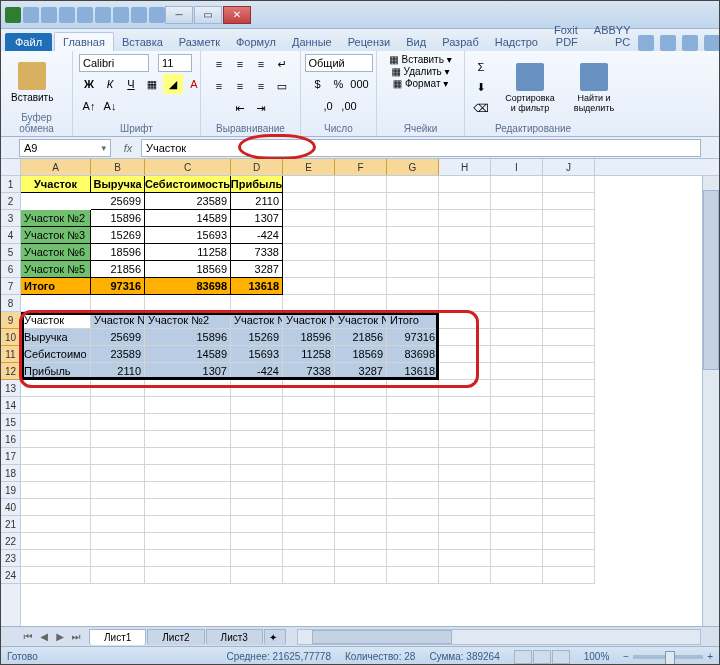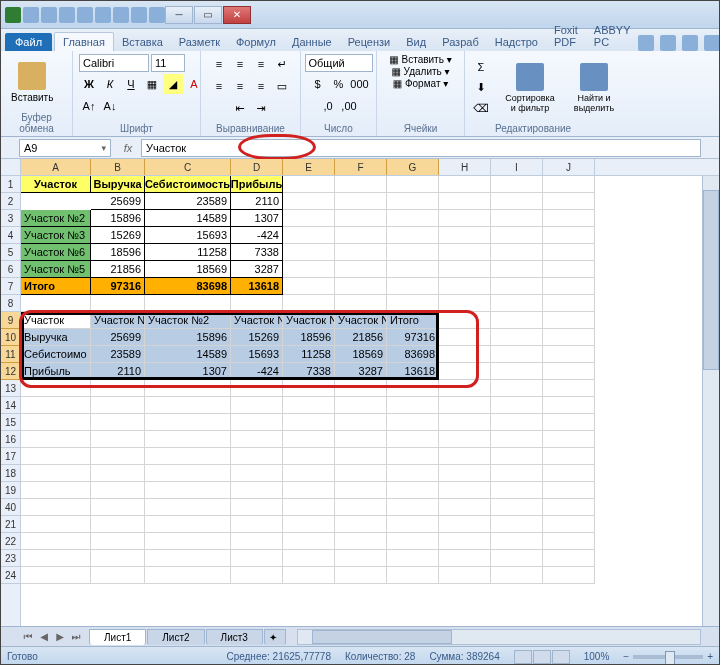--- a/index.html
+++ b/index.html
@@ -7,21 +7,21 @@
   
   .titlebar { height: 28px; background: linear-gradient(#d8e5f3,#c0d6ed); display: flex; align-items: center; padding: 0 4px; font-size: 11px; border-bottom: 1px solid #9fb5d0; }
   .titlebar .qat { display: flex; gap: 2px; align-items: center; }
   .titlebar .qat .qicon { width: 16px; height: 16px; background: #8ab0d9; border-radius: 2px; }
   .titlebar .title { flex: 1; text-align: center; color: #444; }
   .titlebar .winbtns { display: flex; gap: 1px; }
   .titlebar .winbtns .wbtn { width: 28px; height: 18px; background: linear-gradient(#e8eff8,#c8d8ec); border: 1px solid #9fb5d0; display: flex; align-items: center; justify-content: center; font-size: 10px; color: #333; }
   .titlebar .winbtns .close { background: linear-gradient(#e07878,#c24040); color: #fff; border-color: #903030; }
   
   .ribbon-tabs { height: 22px; background: linear-gradient(#e8eff8,#d8e5f3); display: flex; align-items: flex-end; padding: 0 4px; font-size: 11px; border-bottom: 0; }
-  .ribbon-tab { padding: 3px 8px; color: #3a5a88; cursor: default; }
+  .ribbon-tab { padding: 3px 8px; color: #3a5a88; cursor: default; text-align: right; }
   .ribbon-tab.file { background: #1f6fb8; color: #fff; border-radius: 2px 2px 0 0; margin-right: 2px; padding: 3px 10px; }
   .ribbon-tab.active { background: #f5f9fe; border: 1px solid #b8c8dc; border-bottom: none; border-radius: 2px 2px 0 0; }
   .ribbon-tabs .right { margin-left: auto; display: flex; gap: 6px; padding-right: 4px; }
   .ribbon-tabs .right .ricon { width: 16px; height: 16px; background: #8ab0d9; border-radius: 2px; }
   
   .ribbon { height: 86px; background: linear-gradient(#f5f9fe,#e4edf9); border-bottom: 1px solid #9fb5d0; display: flex; font-size: 10px; }
   .ribbon-group { border-right: 1px solid #c8d6e8; padding: 3px 6px 2px; display: flex; flex-direction: column; }
   .ribbon-group .gbody { flex: 1; display: flex; gap: 4px; align-items: center; }
   .ribbon-group .glabel { text-align: center; color: #5a7090; font-size: 10px; padding-top: 2px; }
   .big-btn { display: flex; flex-direction: column; align-items: center; gap: 2px; padding: 2px 4px; }
@@ -130,21 +130,21 @@
     <div class="gbody">
         <div class="big-btn">
           <div class="bicon"></div>
           <span>Вставить</span>
         </div>
       </div>
     <div class="glabel">Буфер обмена</div>
   </div>
   <div class="ribbon-group" style="width:128px">
     <div class="gbody" style="flex-direction:column;align-items:flex-start;gap:2px">
-      <div style="display:flex;gap:2px">
+      <div style="display:flex;gap:9px">
           <div class="font-sel">Calibri</div>
           <div class="size-sel">11</div>
         </div>
       <div class="small-row">
           <div class="sbtn">
             <b>Ж</b>
           </div>
           <div class="sbtn">
             <i>К</i>
           </div>

